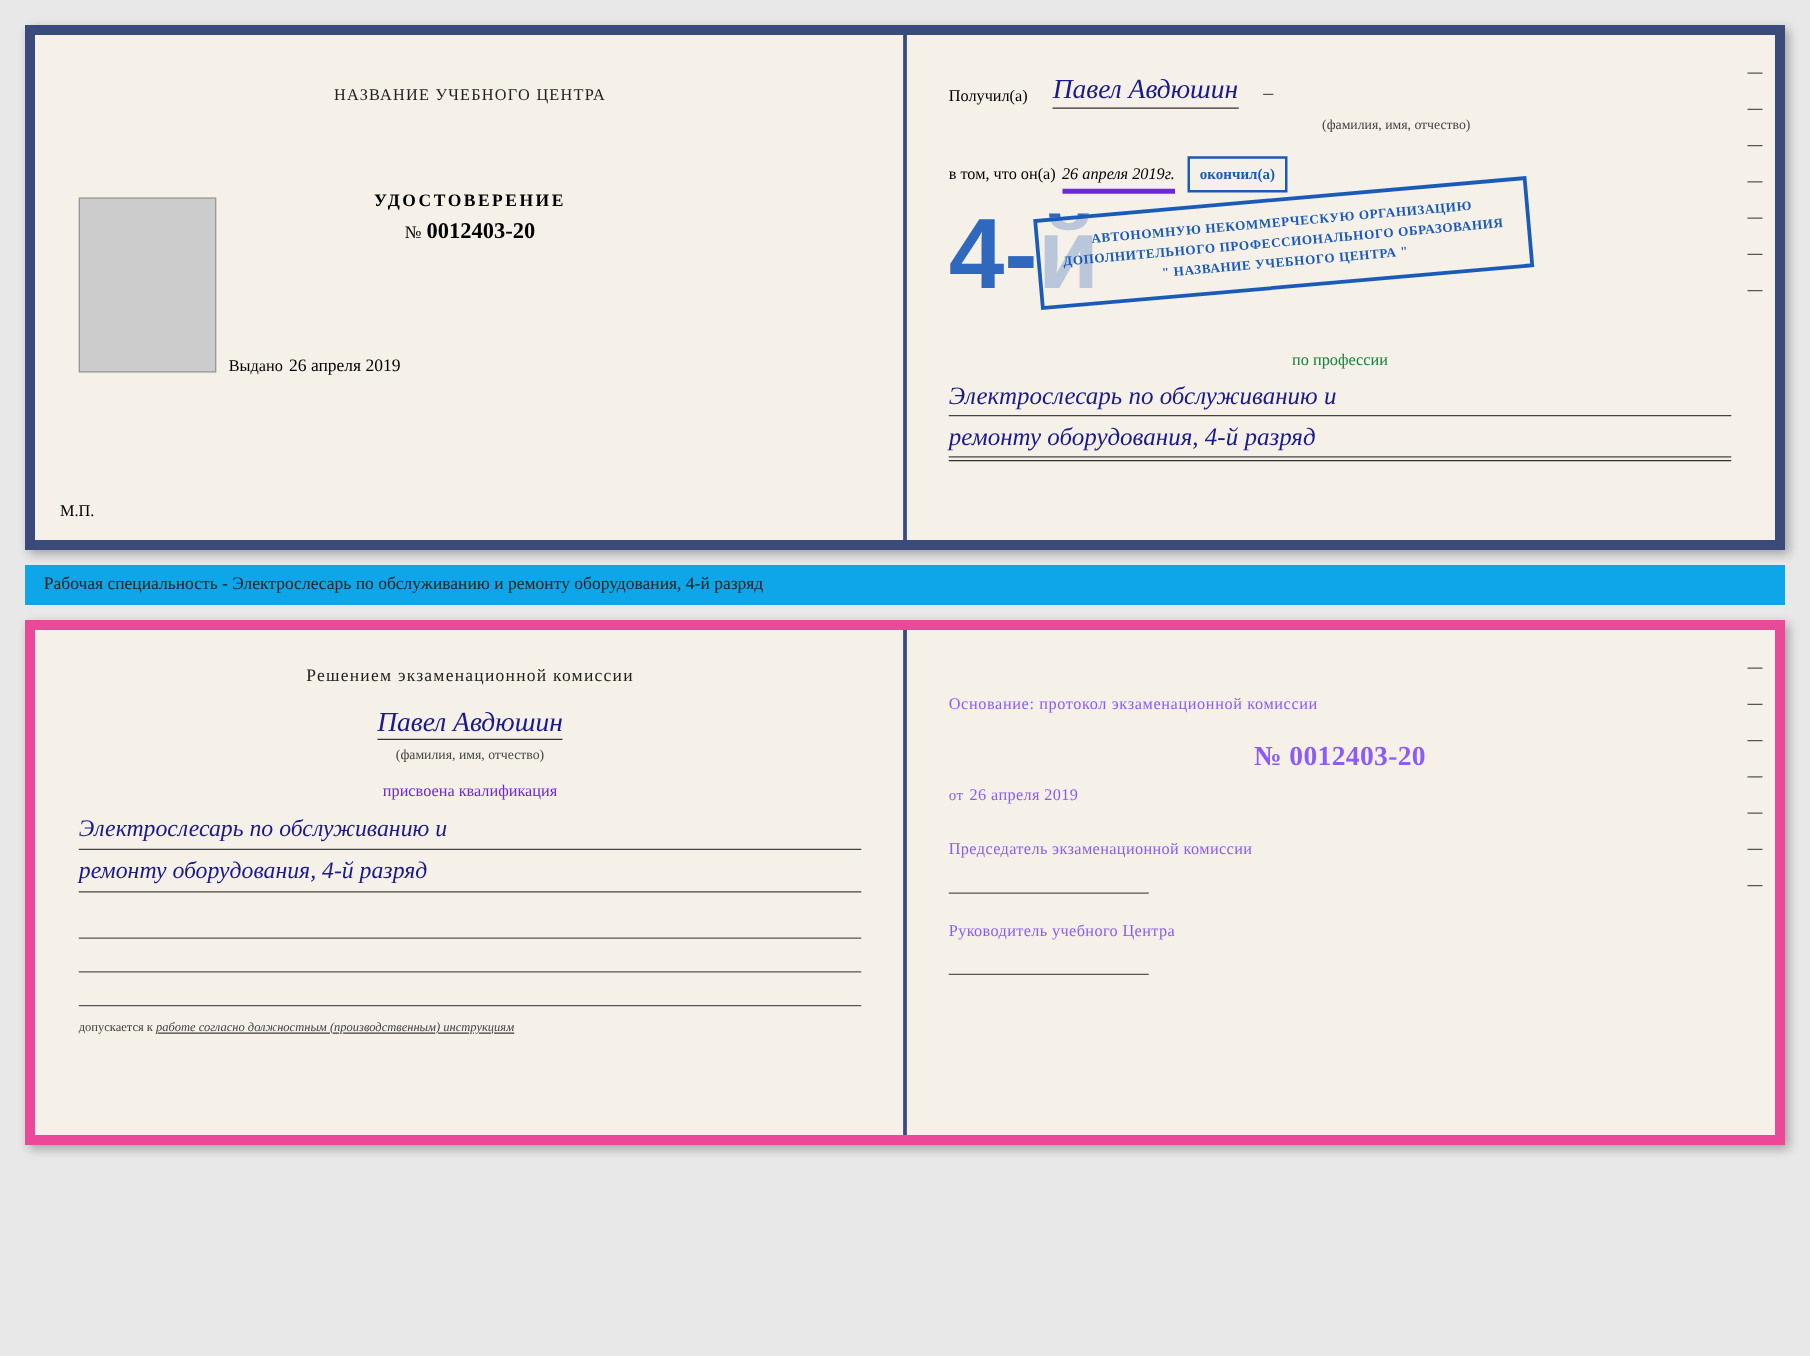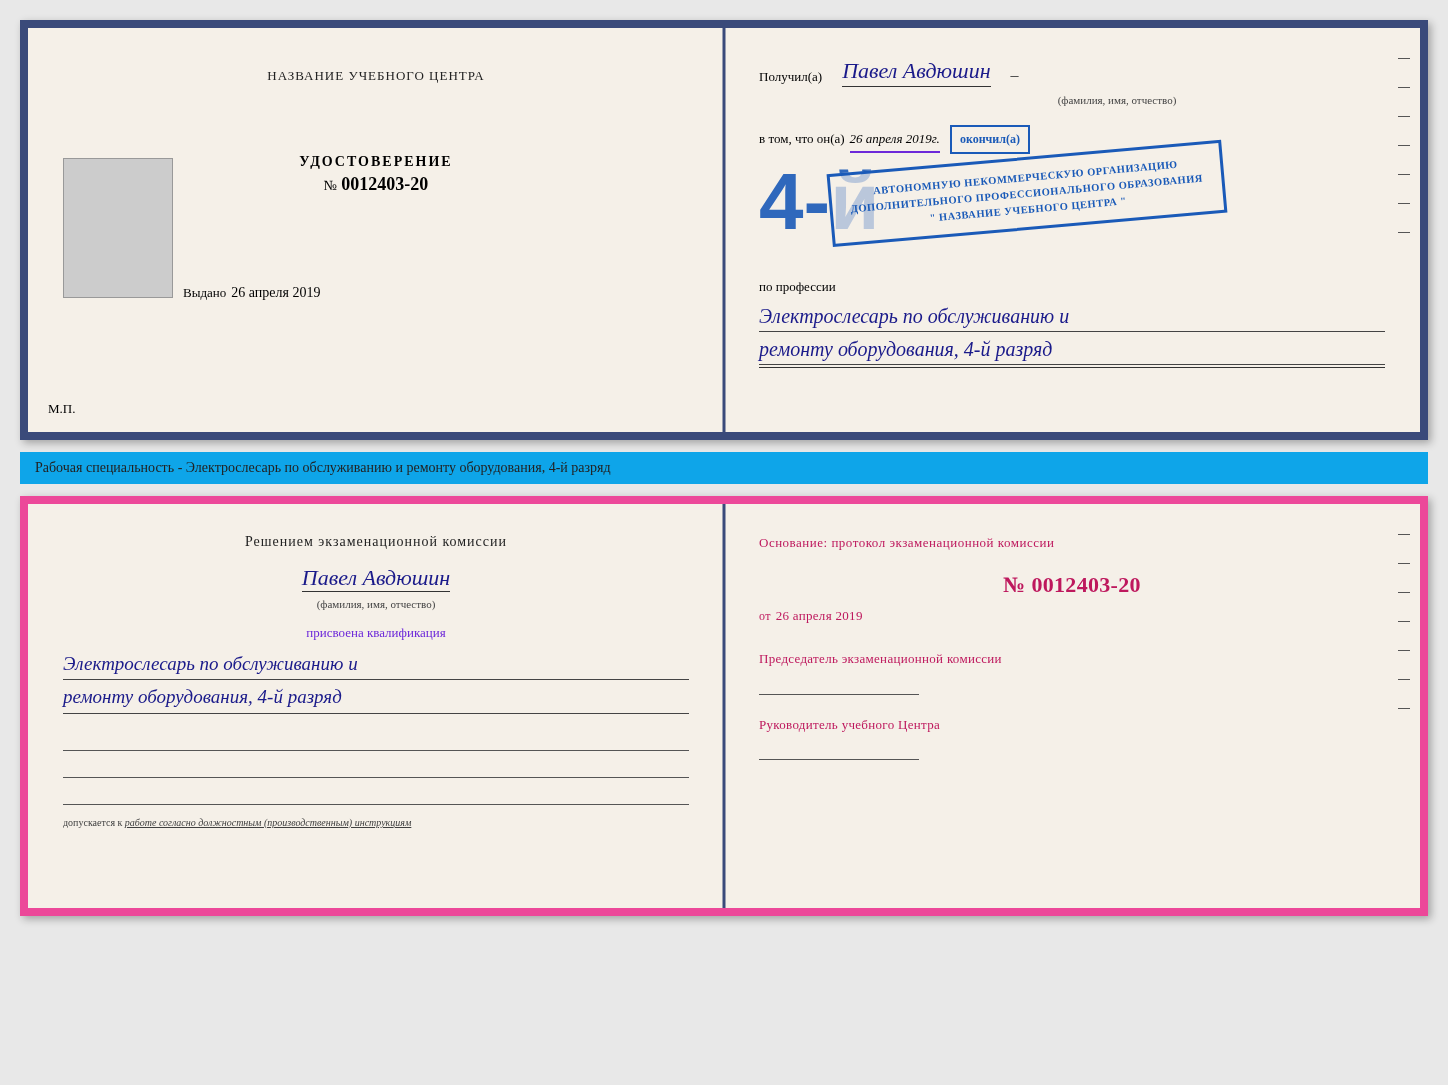--- a/index.html
+++ b/index.html
@@ -169,33 +169,34 @@
       font-size: 13px;
       display: flex;
       align-items: baseline;
       gap: 5px;
       flex-wrap: wrap;
     }
 
     .vtom-date {
       font-style: italic;
       font-size: 13px;
-      border-bottom: 2px solid #6d28d9;
+      border-bottom: 4px solid #6d28d9;
       padding-bottom: 1px;
     }
 
     .profession-section {
       margin-top: 15px;
     }
 
     .profession-label {
       font-size: 13px;
-      color: #000000;
+      color: #15803d;
       display: block;
       margin-bottom: 3px;
+      text-align: center;
     }
 
     .profession-name {
       font-family: 'Palatino Linotype', Palatino, serif;
       font-size: 20px;
       color: #1a1a8a;
       font-style: italic;
       border-bottom: 1px solid #333;
       line-height: 1.5;
     }
@@ -323,21 +324,22 @@
 
     .dopuskaetsya-value {
       font-style: italic;
       text-decoration: underline;
     }
 
     
     .osnovanie-section {
       font-size: 13px;
       letter-spacing: 0.3px;
-      color: #be185d;
+      color: #8b5cf6;
+      margin-top: 20px;
     }
 
     .osnov-title {
       margin-bottom: 20px;
       font-size: 13px;
       letter-spacing: 0.5px;
       line-height: 1.4;
     }
 
     .osnov-number {

